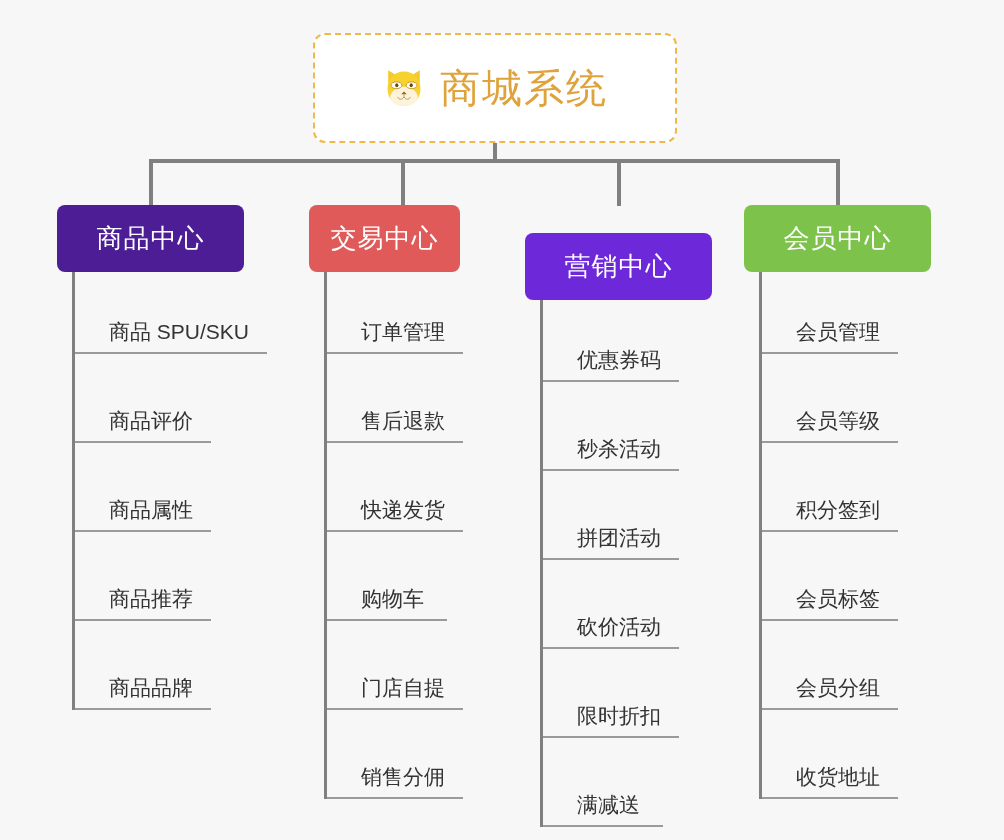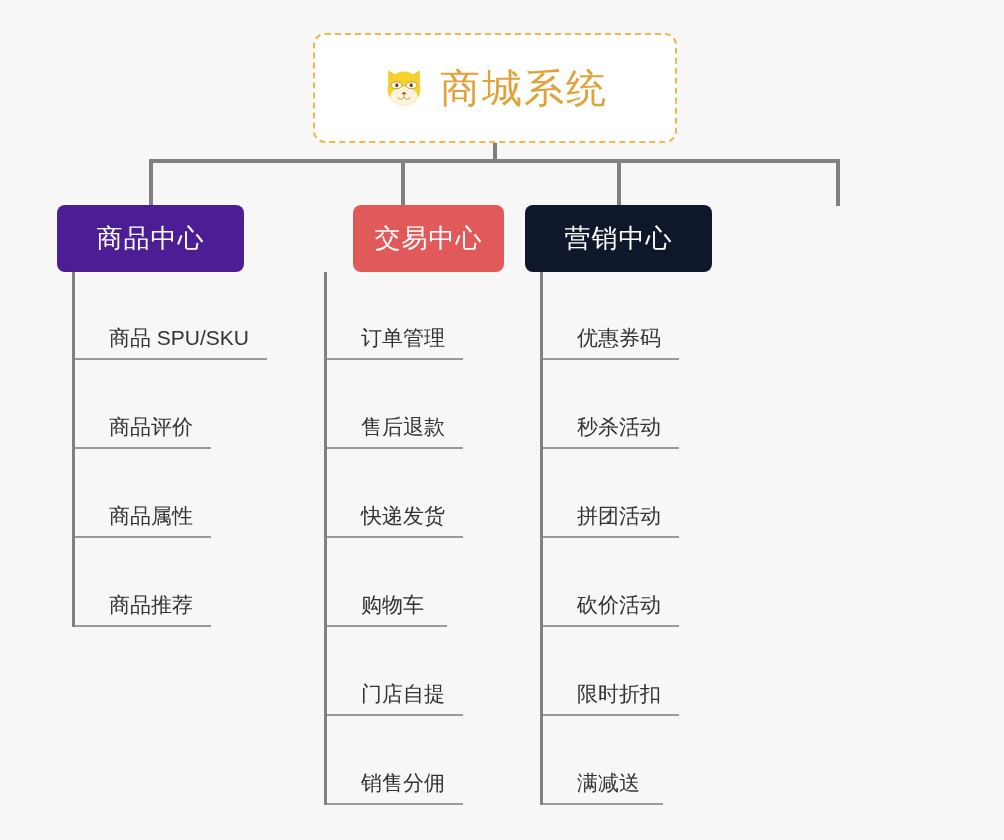--- a/index.html
+++ b/index.html
@@ -96,29 +96,29 @@
     display: flex;
     align-items: center;
     justify-content: center;
     color: #ffffff;
     font-size: 26px;
     letter-spacing: 1px;
     white-space: nowrap;
     box-sizing: border-box;
   }
   .col-1 .cat-box { width: 187px; }
-  .col-2 .cat-box { width: 151px; margin-left: 44px; }
+  .col-2 .cat-box { width: 151px; }
   .col-3 .cat-box { width: 187px; }
   .col-4 .cat-box { width: 187px; }
 
   
   .leaf-list {
     position: relative;
     margin-top: 0;
-    padding-top: 28px;
+    padding-top: 22px;
     margin-left: 15px;
     border-left: 3px solid #22c55e;
   }
   .leaf-item {
     height: 89px;
     box-sizing: border-box;
     display: flex;
     align-items: flex-end;
     padding: 0 0 6px 34px;
     border-bottom: 2px solid #9a9a9a;
@@ -173,41 +173,53 @@
   <div class="conn conn-drop d3" style="background: rgb(128, 128, 128);"></div>
   <div class="conn conn-drop d4" style="background: rgb(128, 128, 128);"></div>
 
   <div class="column col-1">
     <div class="cat-box" style="background: #4c1d95;">商品中心</div>
     <div class="leaf-list" style="border-left-color: rgb(128, 128, 128);">
       <div class="leaf-item">商品 SPU/SKU</div>
       <div class="leaf-item">商品评价</div>
       <div class="leaf-item">商品属性</div>
       <div class="leaf-item">商品推荐</div>
+      <div class="leaf-item">商品品牌</div>
     </div>
   </div>
 
   <div class="column col-2">
     <div class="cat-box" style="background: rgb(225, 90, 90);">交易中心</div>
     <div class="leaf-list" style="border-left-color: rgb(128, 128, 128);">
       <div class="leaf-item">订单管理</div>
       <div class="leaf-item">售后退款</div>
       <div class="leaf-item">快递发货</div>
       <div class="leaf-item">购物车</div>
       <div class="leaf-item">门店自提</div>
       <div class="leaf-item">销售分佣</div>
     </div>
   </div>
 
   <div class="column col-3">
-    <div class="cat-box" style="background: #0f172a;">营销中心</div>
+    <div class="cat-box" style="background: #6d28d9; margin-top: 28px;">营销中心</div>
     <div class="leaf-list" style="border-left-color: rgb(128, 128, 128);">
       <div class="leaf-item">优惠券码</div>
       <div class="leaf-item">秒杀活动</div>
       <div class="leaf-item">拼团活动</div>
       <div class="leaf-item">砍价活动</div>
       <div class="leaf-item">限时折扣</div>
       <div class="leaf-item">满减送</div>
     </div>
   </div>
 
+  <div class="column col-4">
+    <div class="cat-box" style="background: rgb(125, 194, 75);">会员中心</div>
+    <div class="leaf-list" style="border-left-color: rgb(128, 128, 128);">
+      <div class="leaf-item">会员管理</div>
+      <div class="leaf-item">会员等级</div>
+      <div class="leaf-item">积分签到</div>
+      <div class="leaf-item">会员标签</div>
+      <div class="leaf-item">会员分组</div>
+      <div class="leaf-item">收货地址</div>
+    </div>
+  </div>
 
 </div>
 
 </body></html>

